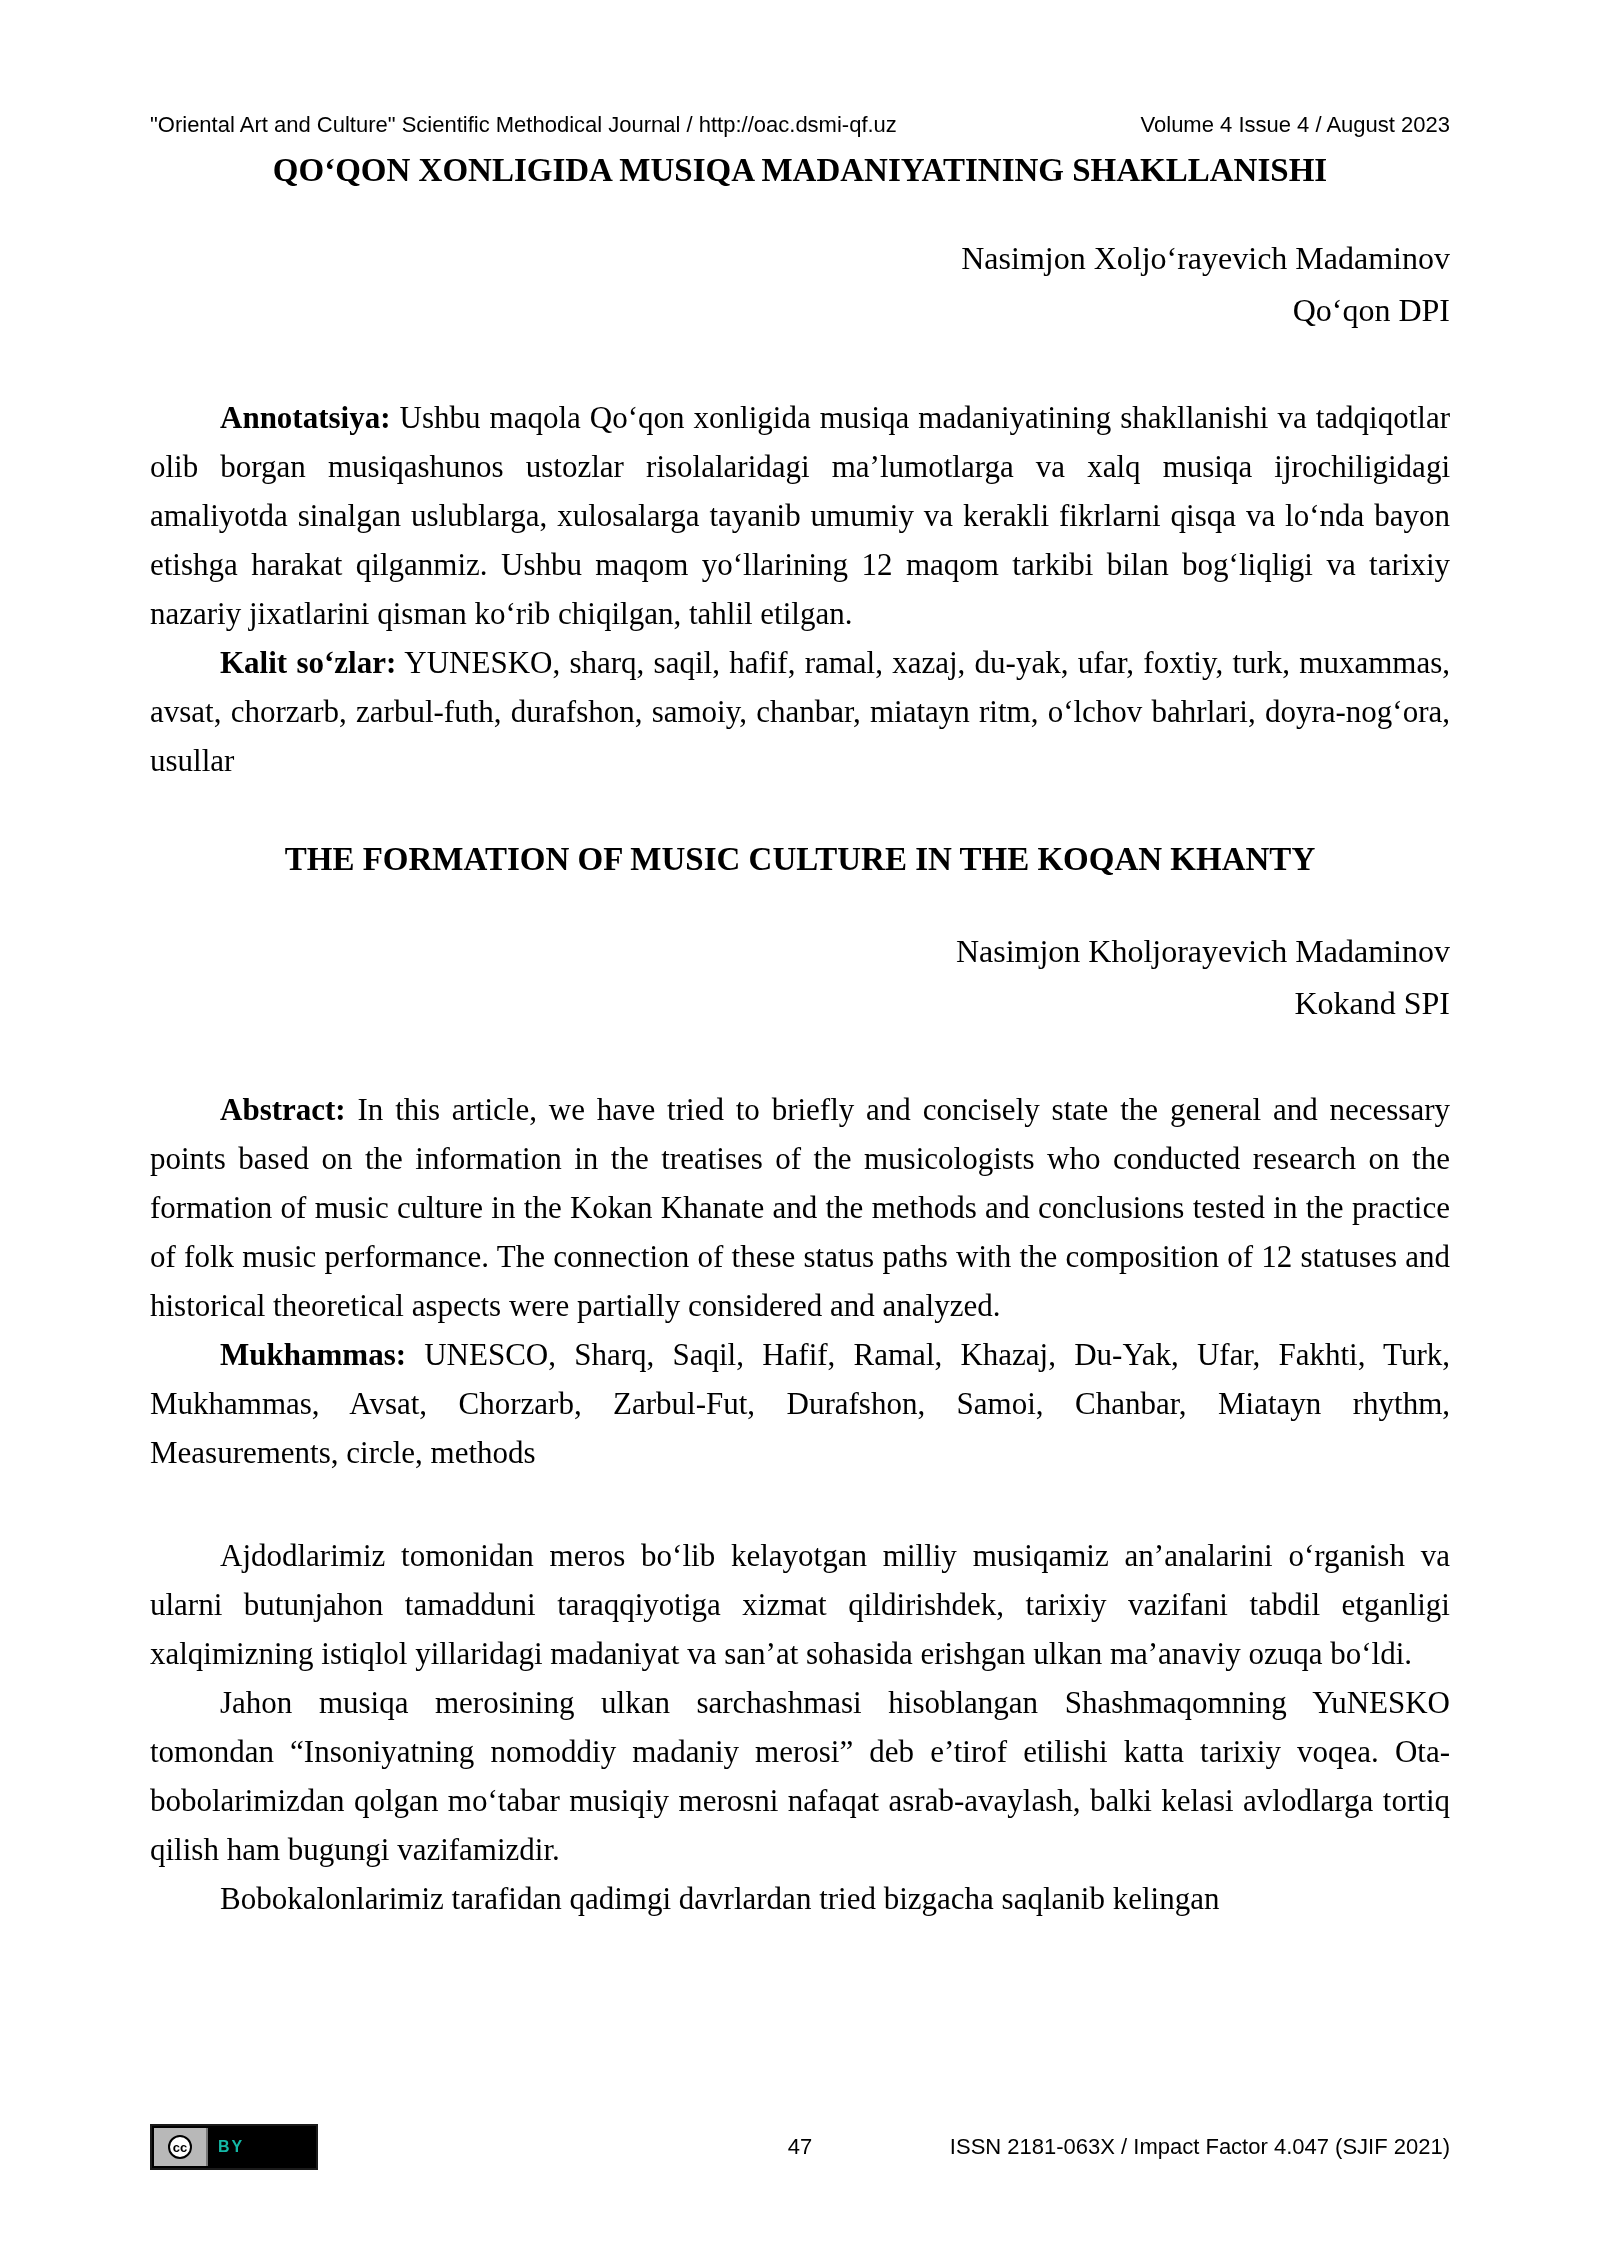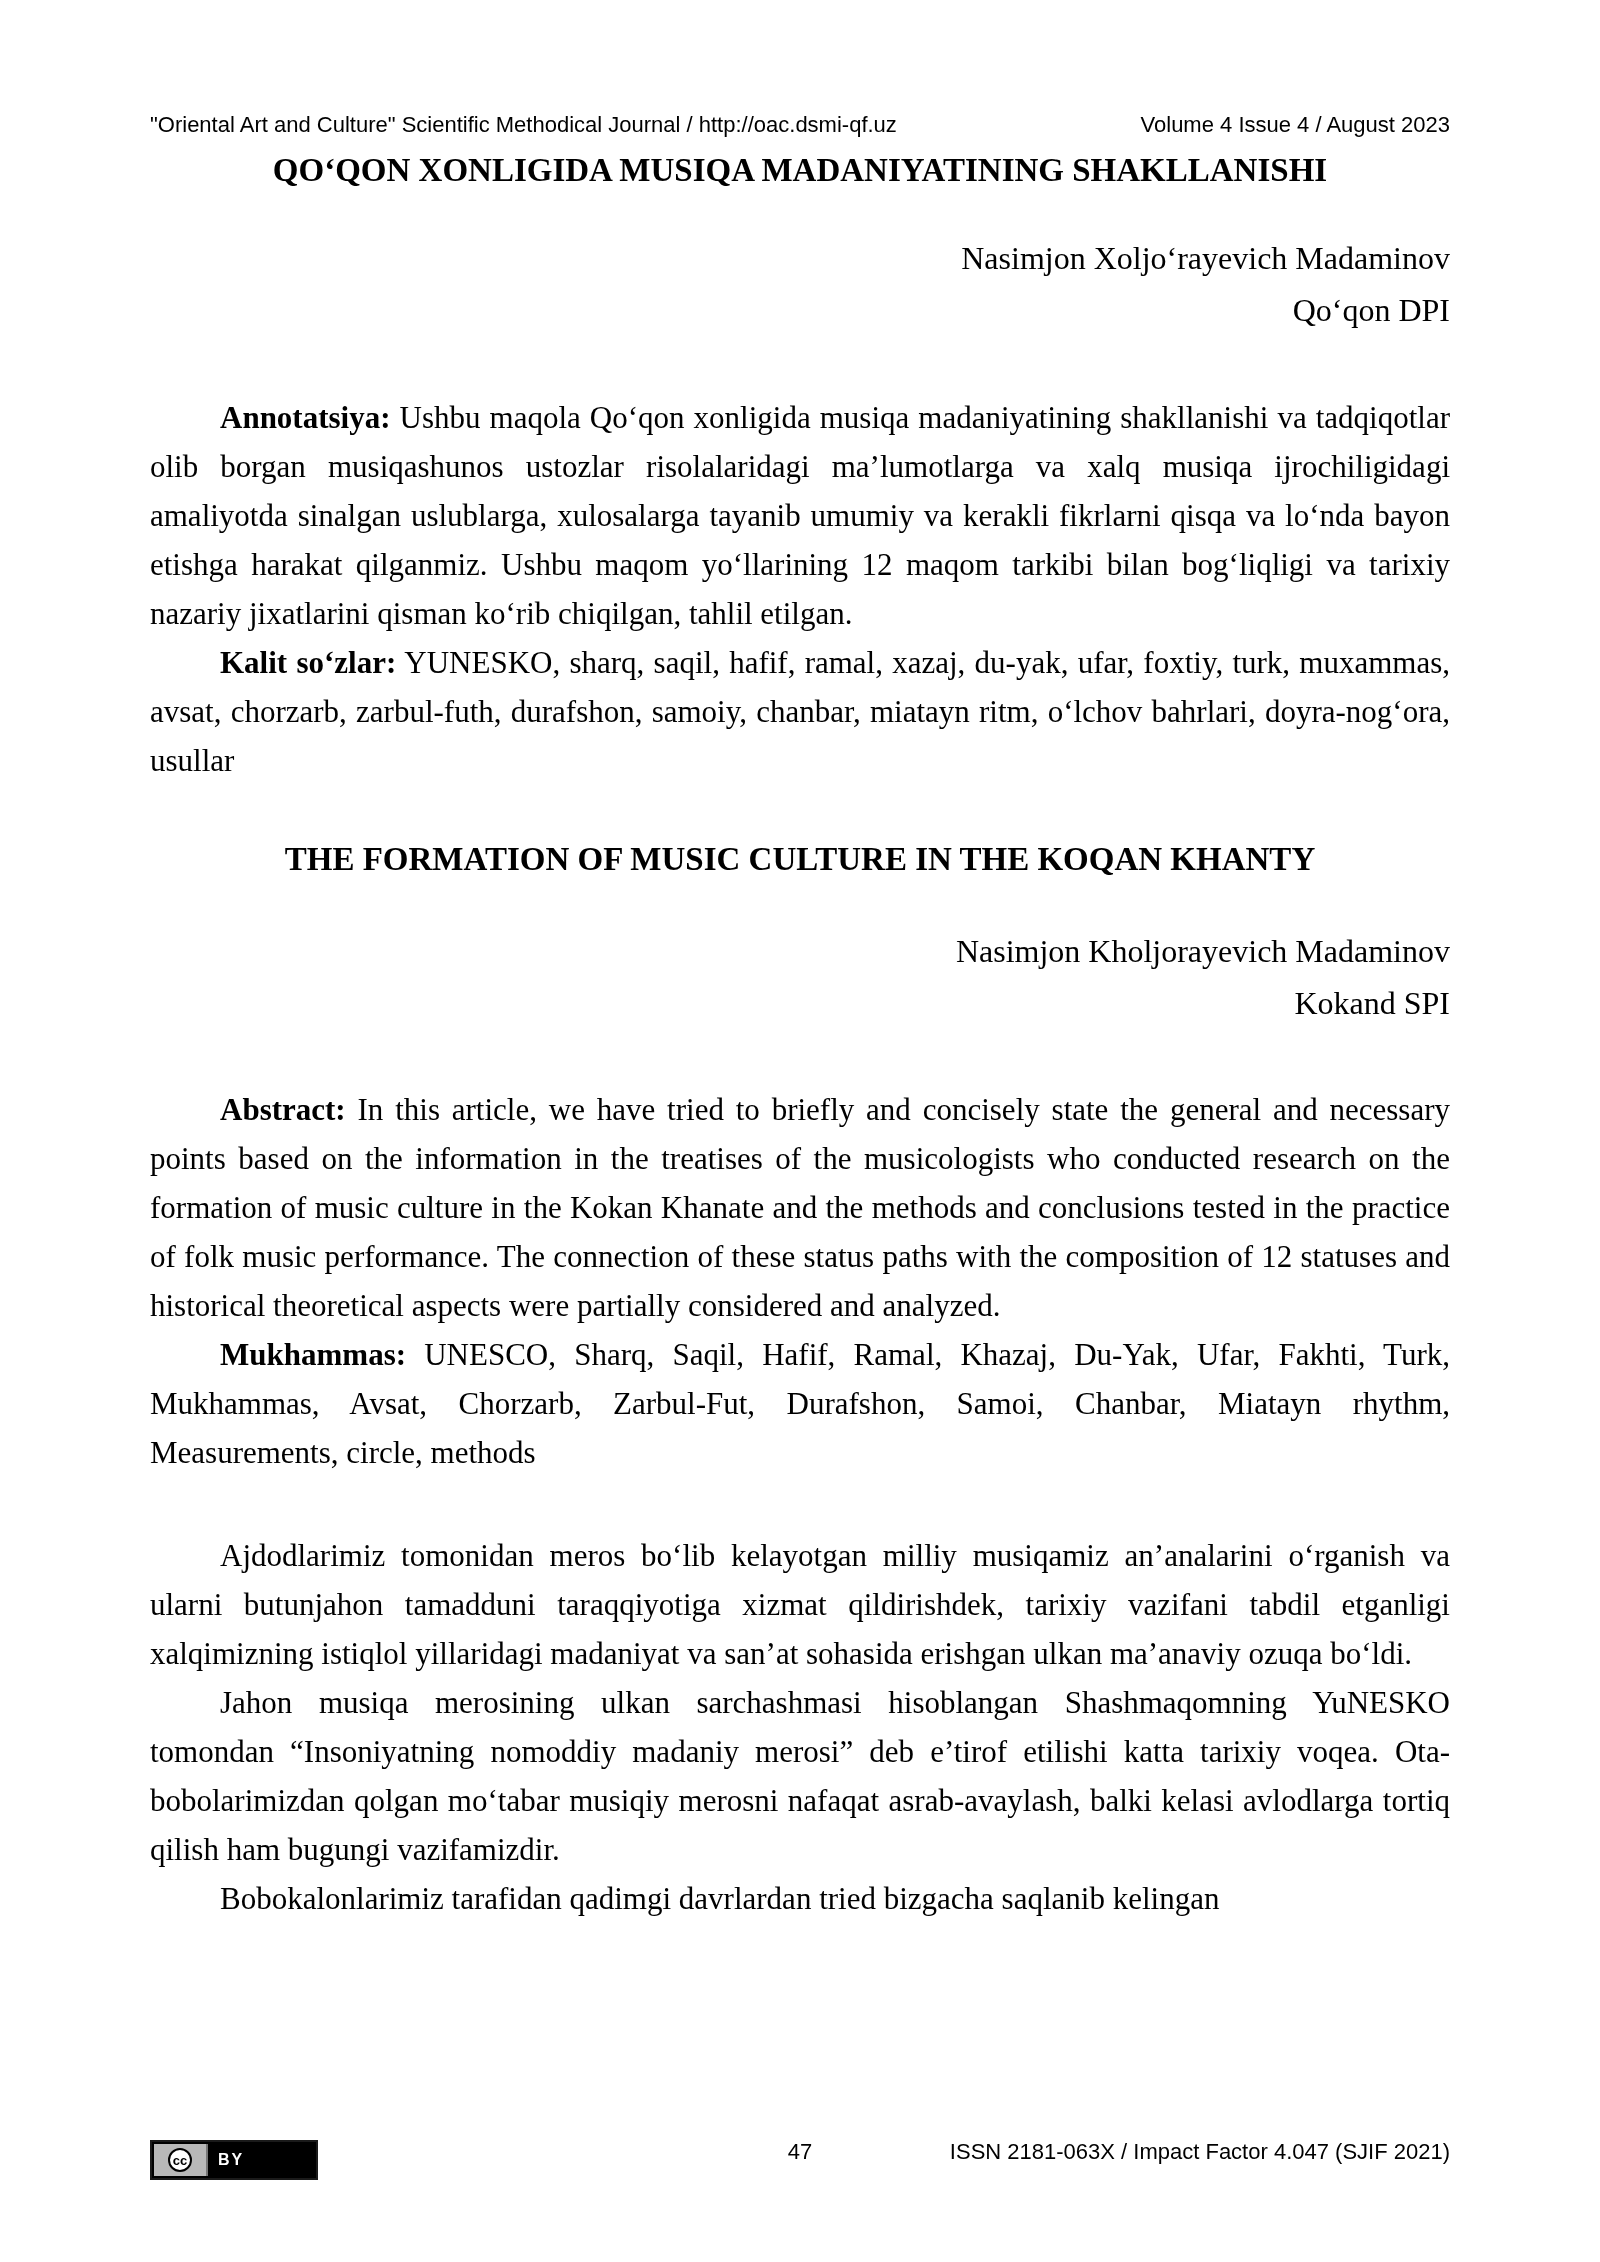--- a/index.html
+++ b/index.html
@@ -61,26 +61,25 @@
     font-family: "Liberation Sans", "DejaVu Sans", sans-serif;
     font-size: 22px;
   }
   .footer-left  { justify-self: start; }
   .footer-center{ justify-self: center; }
   .footer-right { justify-self: end; text-align: right; }
   .cc-badge {
     display: flex;
     align-items: stretch;
     width: 168px;
-    height: 40px;
+    height: 46px;
     box-sizing: border-box;
     border: 2px solid #1a1a1a;
     background: #000000;
     padding: 2px;
-    margin-top: 16px;
   }
   .cc-left {
     width: 52px;
     background: #b8b8b8;
     display: flex;
     align-items: center;
     justify-content: center;
     border-right: 2px solid #777777;
   }
   .cc-circle {
@@ -96,21 +95,21 @@
     font-weight: bold;
     font-size: 13px;
     box-sizing: border-box;
     font-family: "Liberation Sans", "DejaVu Sans", sans-serif;
   }
   .cc-right {
     flex: 1;
     display: flex;
     align-items: center;
     background: #000000;
-    color: #ffffff;
+    color: #14b8a6;
     font-weight: bold;
     font-size: 16px;
     letter-spacing: 2px;
     padding-left: 10px;
     font-family: "Liberation Sans", "DejaVu Sans", sans-serif;
   }
 </style>
 </head>
 <body>
 

